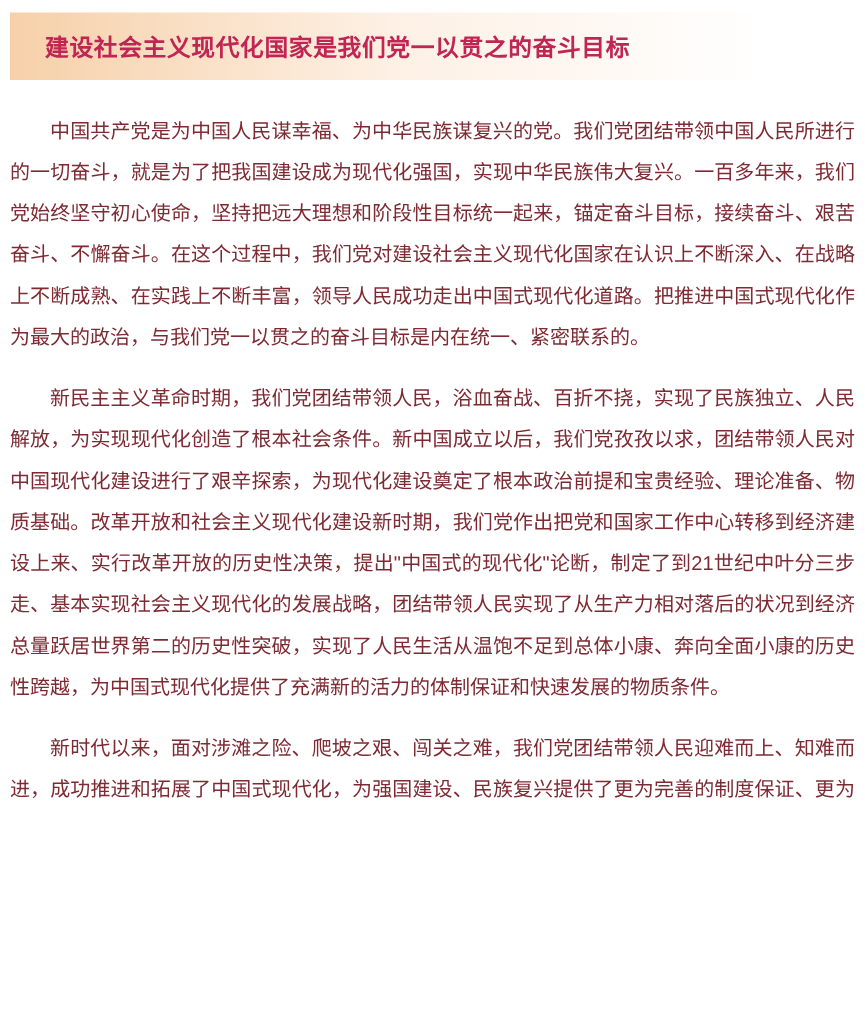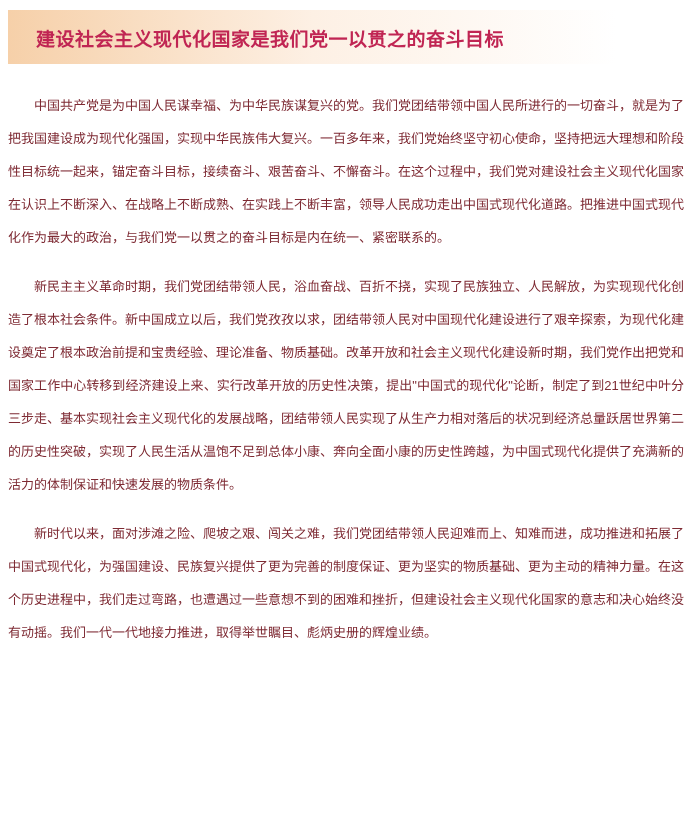--- a/index.html
+++ b/index.html
@@ -33,21 +33,21 @@
     padding-left:28px;
     font-size:19px;
     font-weight:bold;
     color:var(--accent);
     letter-spacing:0.5px;
   }
   .article{
     margin:25px 8px 0 8px;
   }
   .article p{
-    font-size:13px;
+    font-size:16px;
     line-height:33px;
     color:var(--body-text);
     text-align:justify;
     text-justify:inter-ideograph;
     text-indent:2em;
     margin-bottom:16px;
   }
   .article p:last-child{margin-bottom:0;}
 </style>
 </head>

